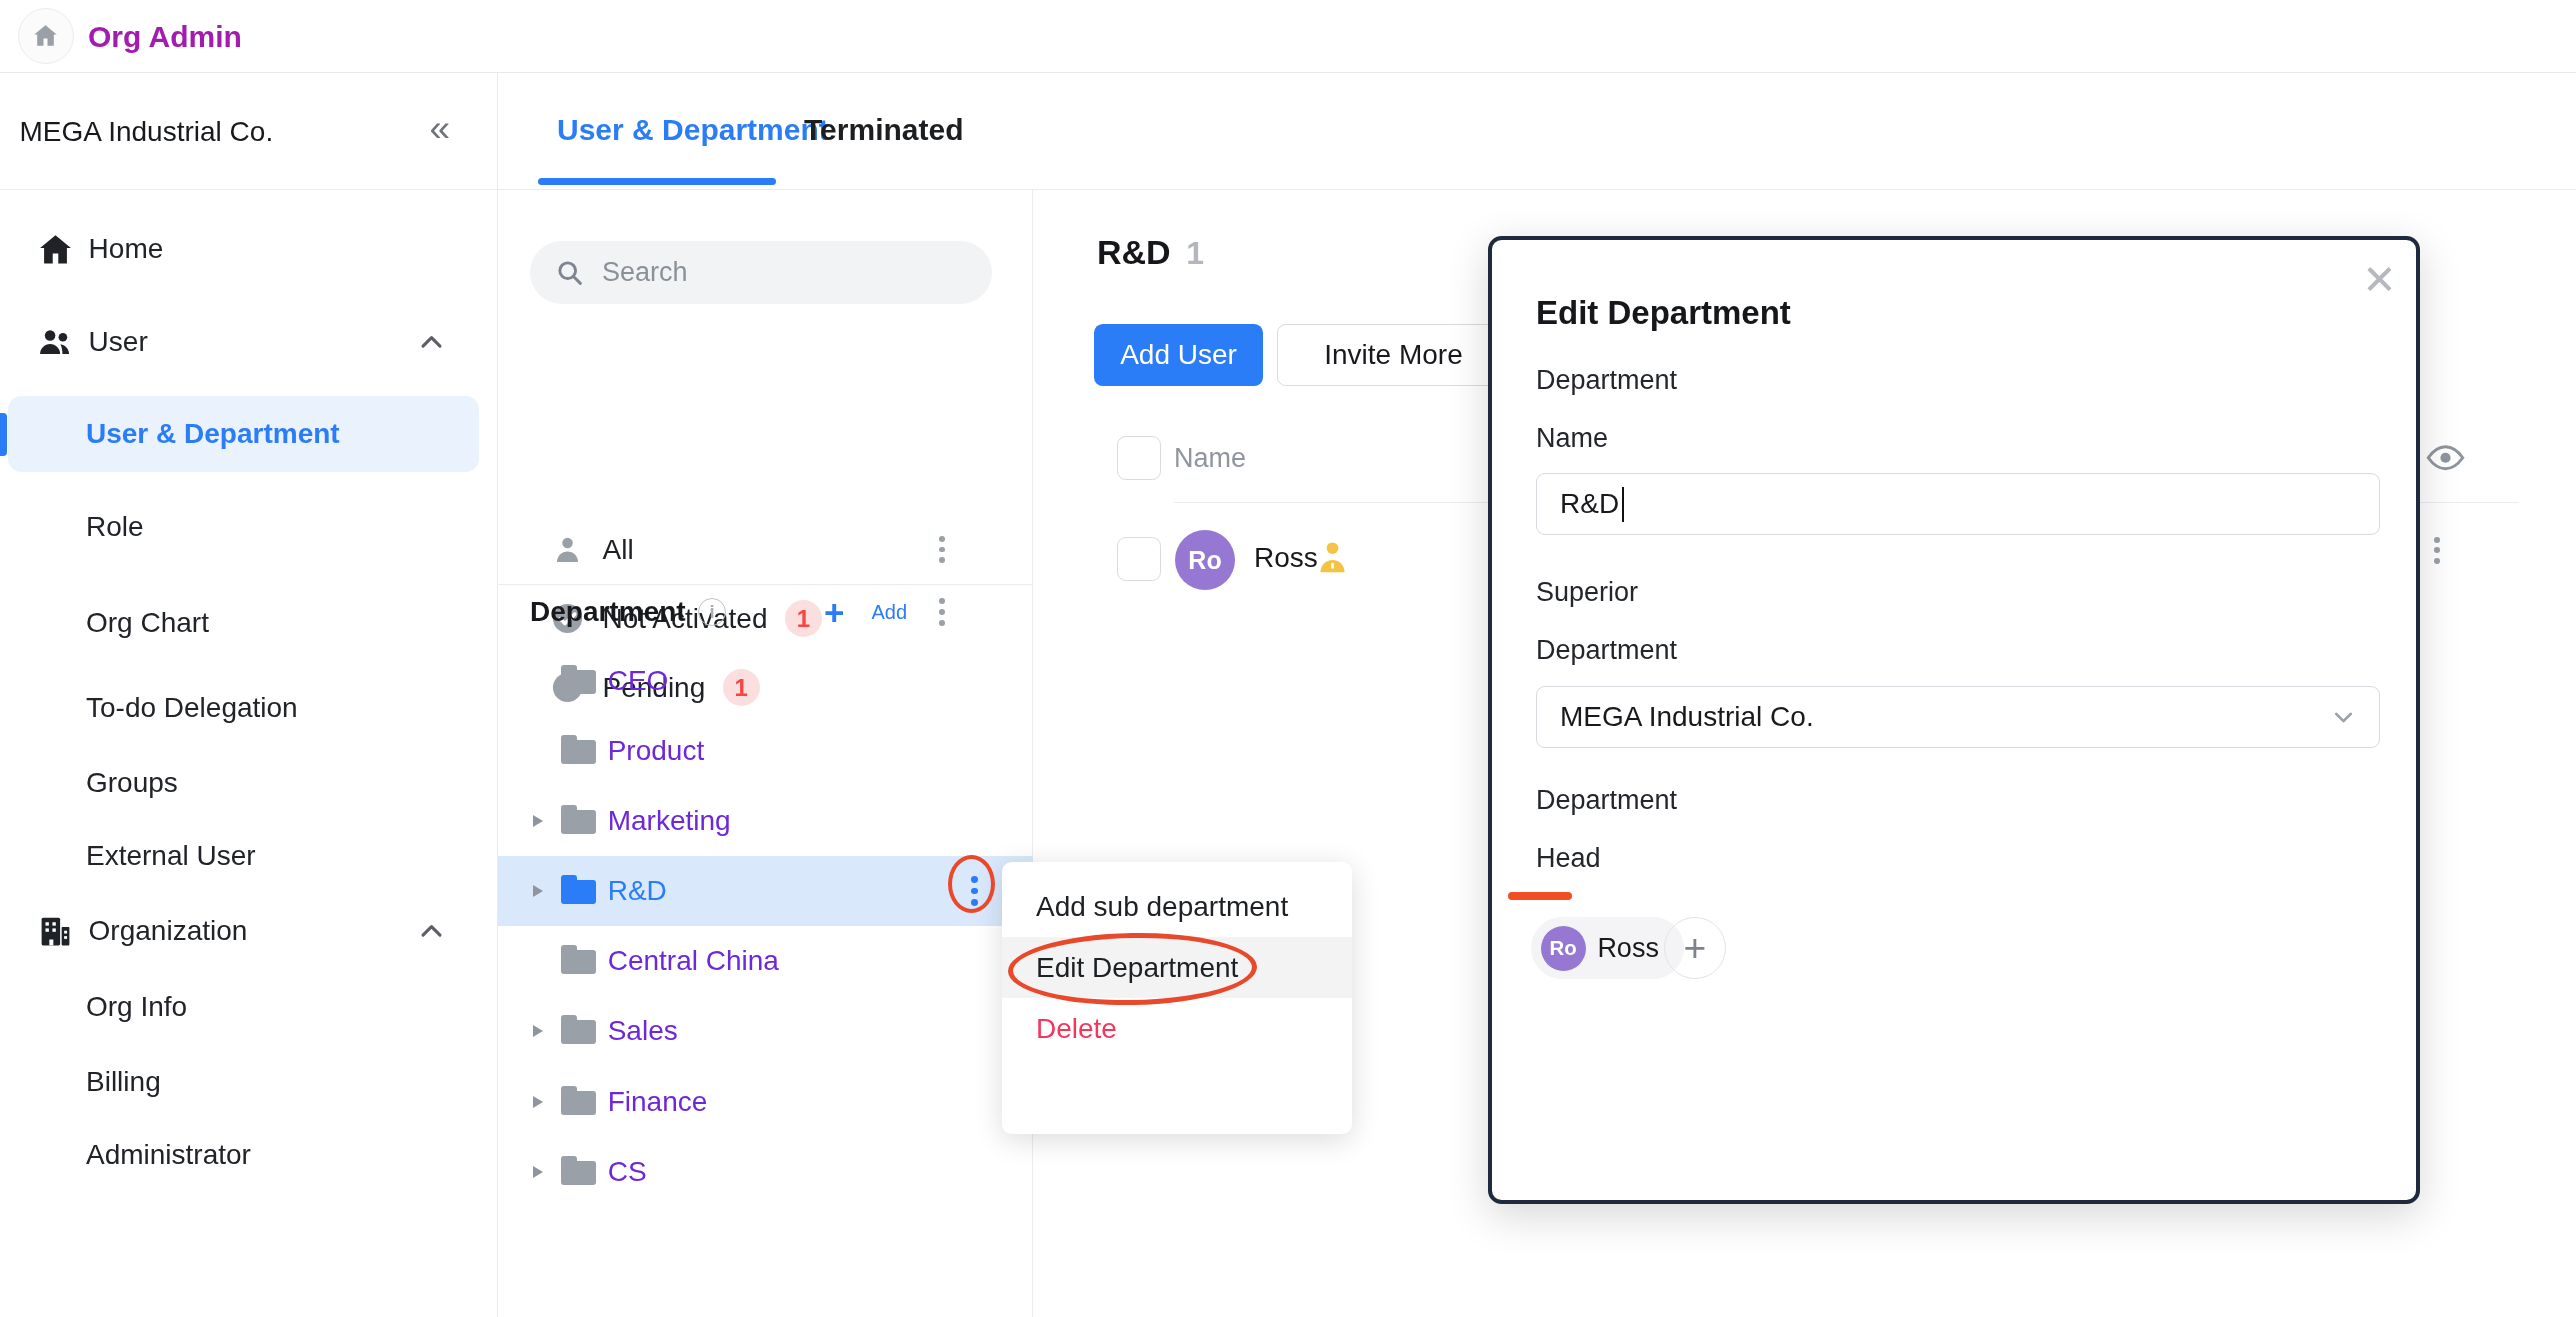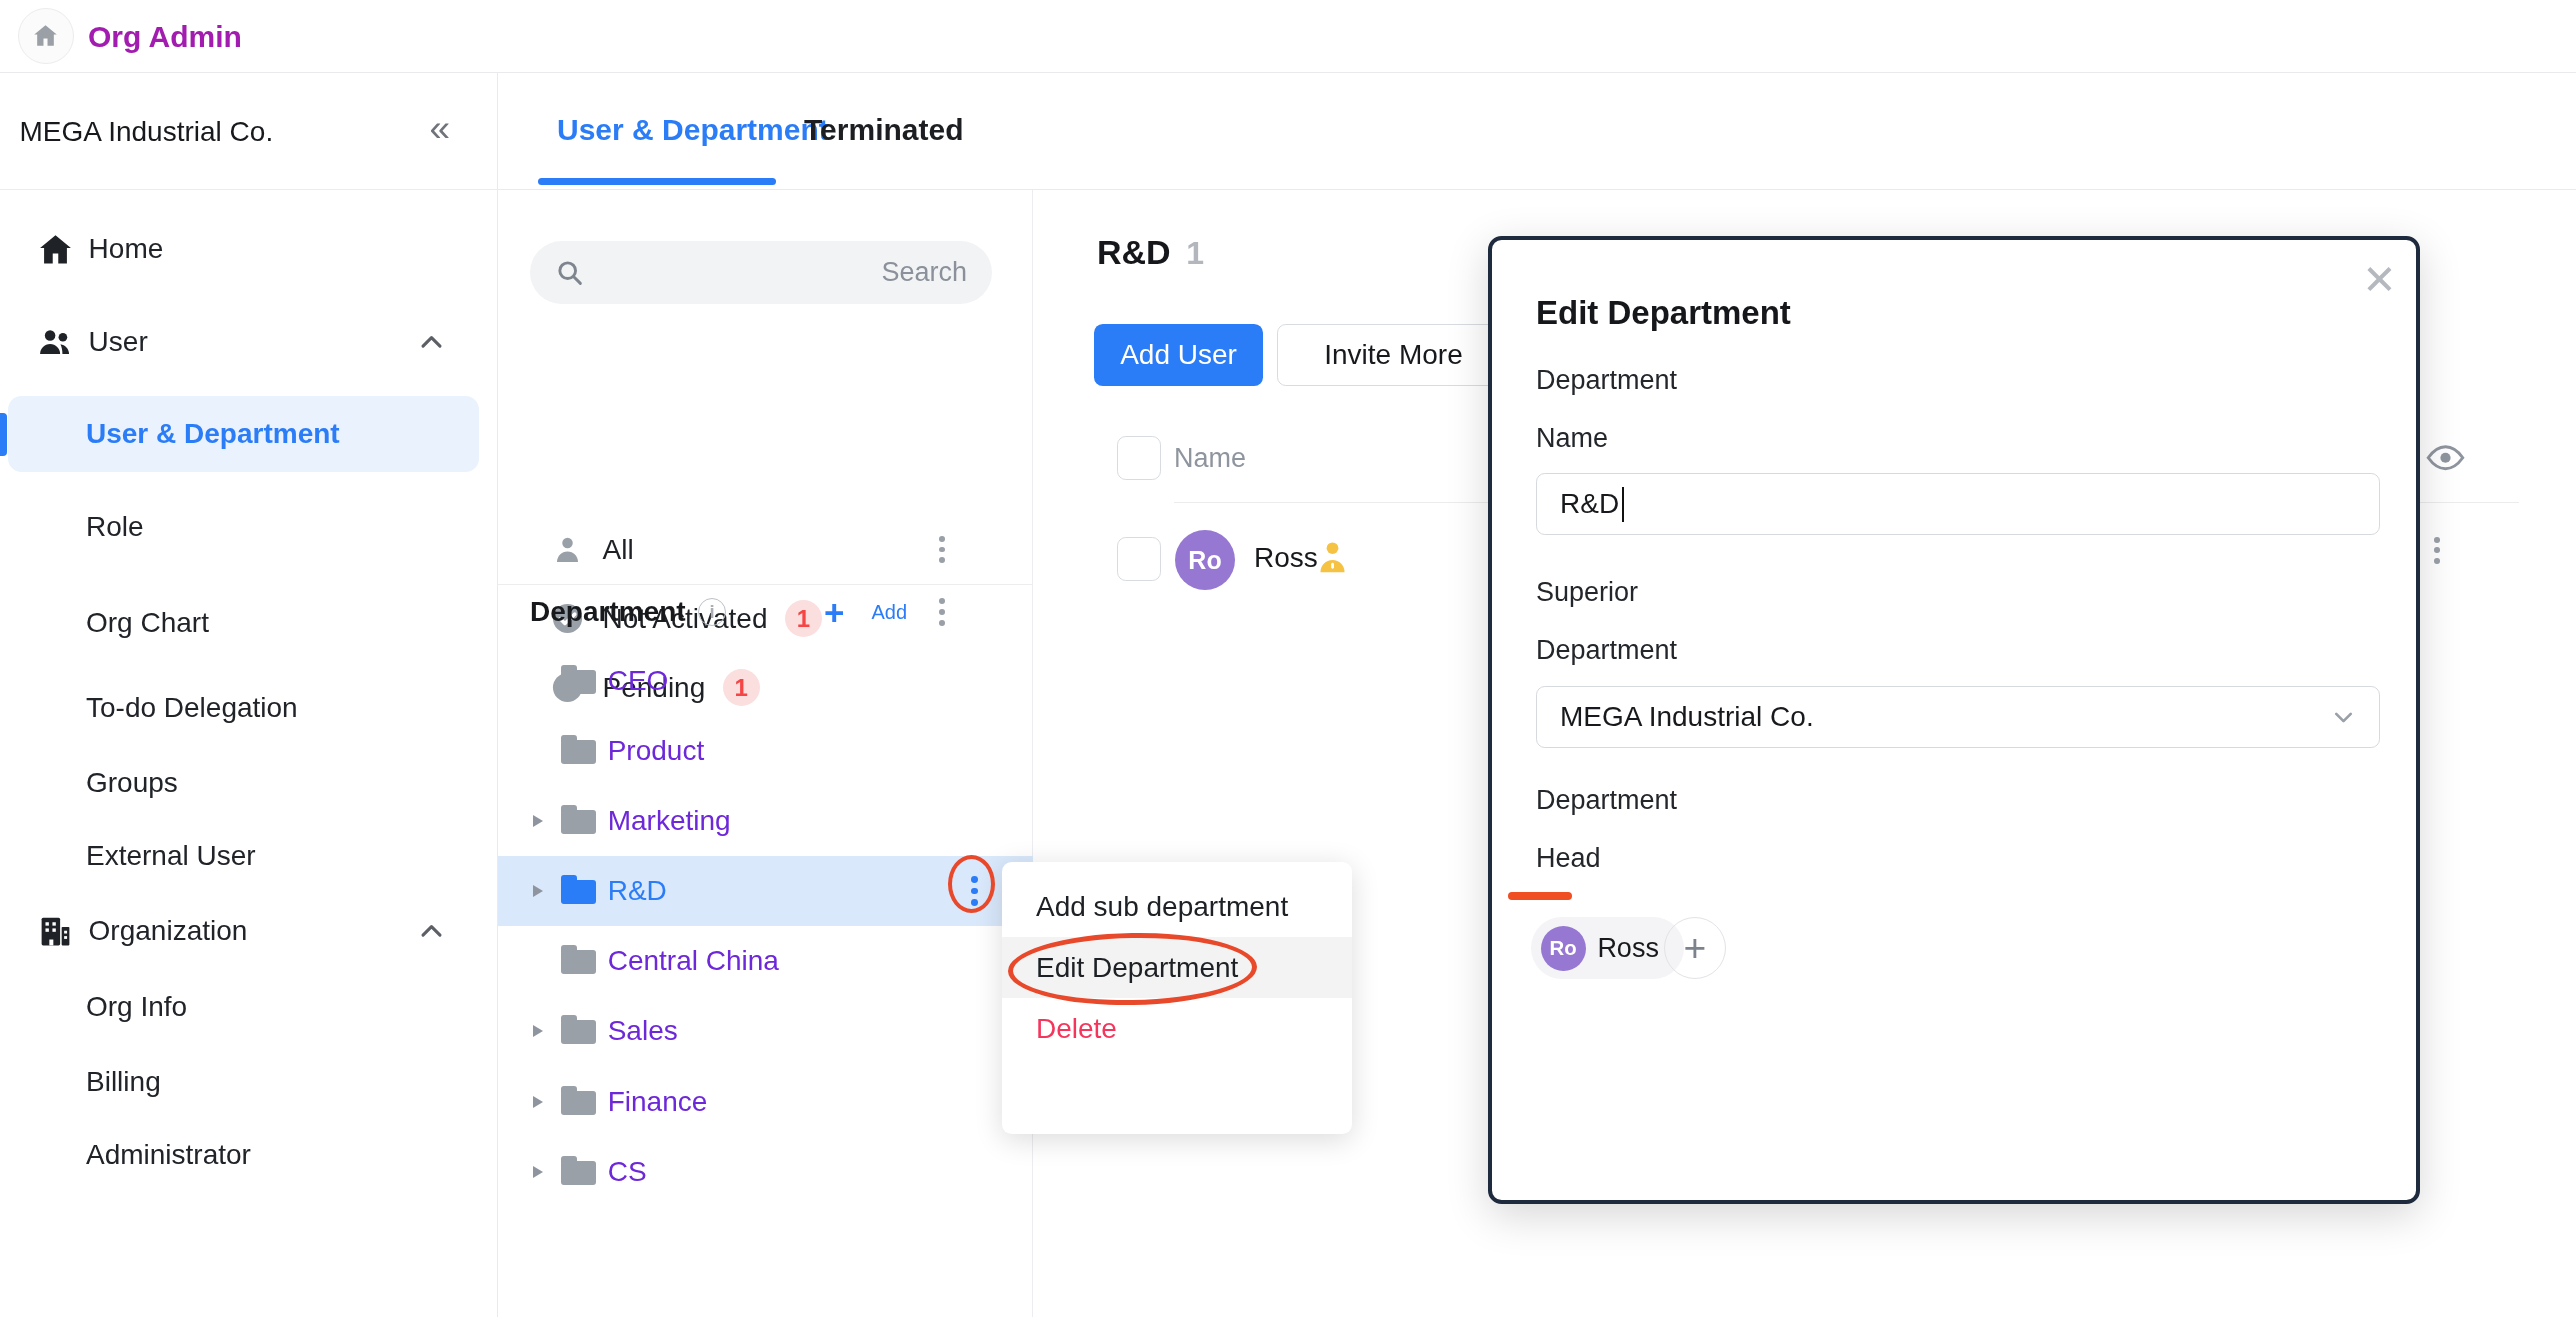--- a/index.html
+++ b/index.html
@@ -30,21 +30,21 @@
   
   .tabbar { position:absolute; left:498px; top:73px; width:2078px; height:117px; border-bottom:1px solid #e8eaed; background:#fff; }
   .tab1 { position:absolute; left:59px; top:0; height:117px; line-height:113px; font-size:30px; font-weight:bold; color:#2b7cf7; cursor:pointer; }
   .tab1-underline { position:absolute; left:40px; bottom:3.9px; width:238px; height:6.8px; border-radius:3.9px; background:#2b7cf7; }
   .tab2 { position:absolute; left:306px; top:0; height:117px; line-height:113px; font-size:30px; font-weight:bold; color:#1c1e21; cursor:pointer; }
 
   
   .panel { position:absolute; left:498px; top:190px; width:535px; height:1127px; border-right:1px solid #ebedf0; background:#fff; }
   .search-pill { position:absolute; left:32px; top:51px; width:462px; height:63px; background:#f2f3f5; border-radius:32px; display:flex; align-items:center; }
   .search-pill svg { width:29px; height:29px; margin-left:25px; }
-  .search-pill input { border:none; outline:none; background:transparent; margin-left:33px; font-size:27px; width:350px; font-family:inherit; color:#2a2d32;text-align:right; }
+  .search-pill input { border:none; outline:none; background:transparent; margin-left:18px; font-size:27px; width:350px; font-family:inherit; color:#2a2d32; }
   .search-pill input::placeholder { color:#8b919a; }
   .filter-row { position:absolute; left:0; width:100%; height:69px; display:flex; align-items:center; cursor:pointer; }
   .filter-row .ficon { width:35px; height:35px; margin-left:52px; flex:0 0 auto; }
   .filter-label { margin-left:17.5px; font-size:28px; color:#1d2024; }
   .badge { min-width:37px; height:37px; padding:0 7.8px; border-radius:18.5px; background:#fbdede; color:#f54545; font-size:24px; font-weight:bold; display:flex; align-items:center; justify-content:center; margin-left:17.5px; }
   .kebab { display:flex; flex-direction:column; gap:4.9px; padding:7.8px; cursor:pointer; }
   .kebab i { width:5.8px; height:5.8px; border-radius:50%; background:#9aa0a8; display:block; }
   .kebab.blue i { width:6.8px; height:6.8px; background:#2b7cf7; }
   .panel-divider { position:absolute; left:0; top:394px; width:534px; height:1px; background:#ededf0; }
   .dept-header { position:absolute; left:0; top:395px; width:534px; height:54px; display:flex; align-items:center; }

